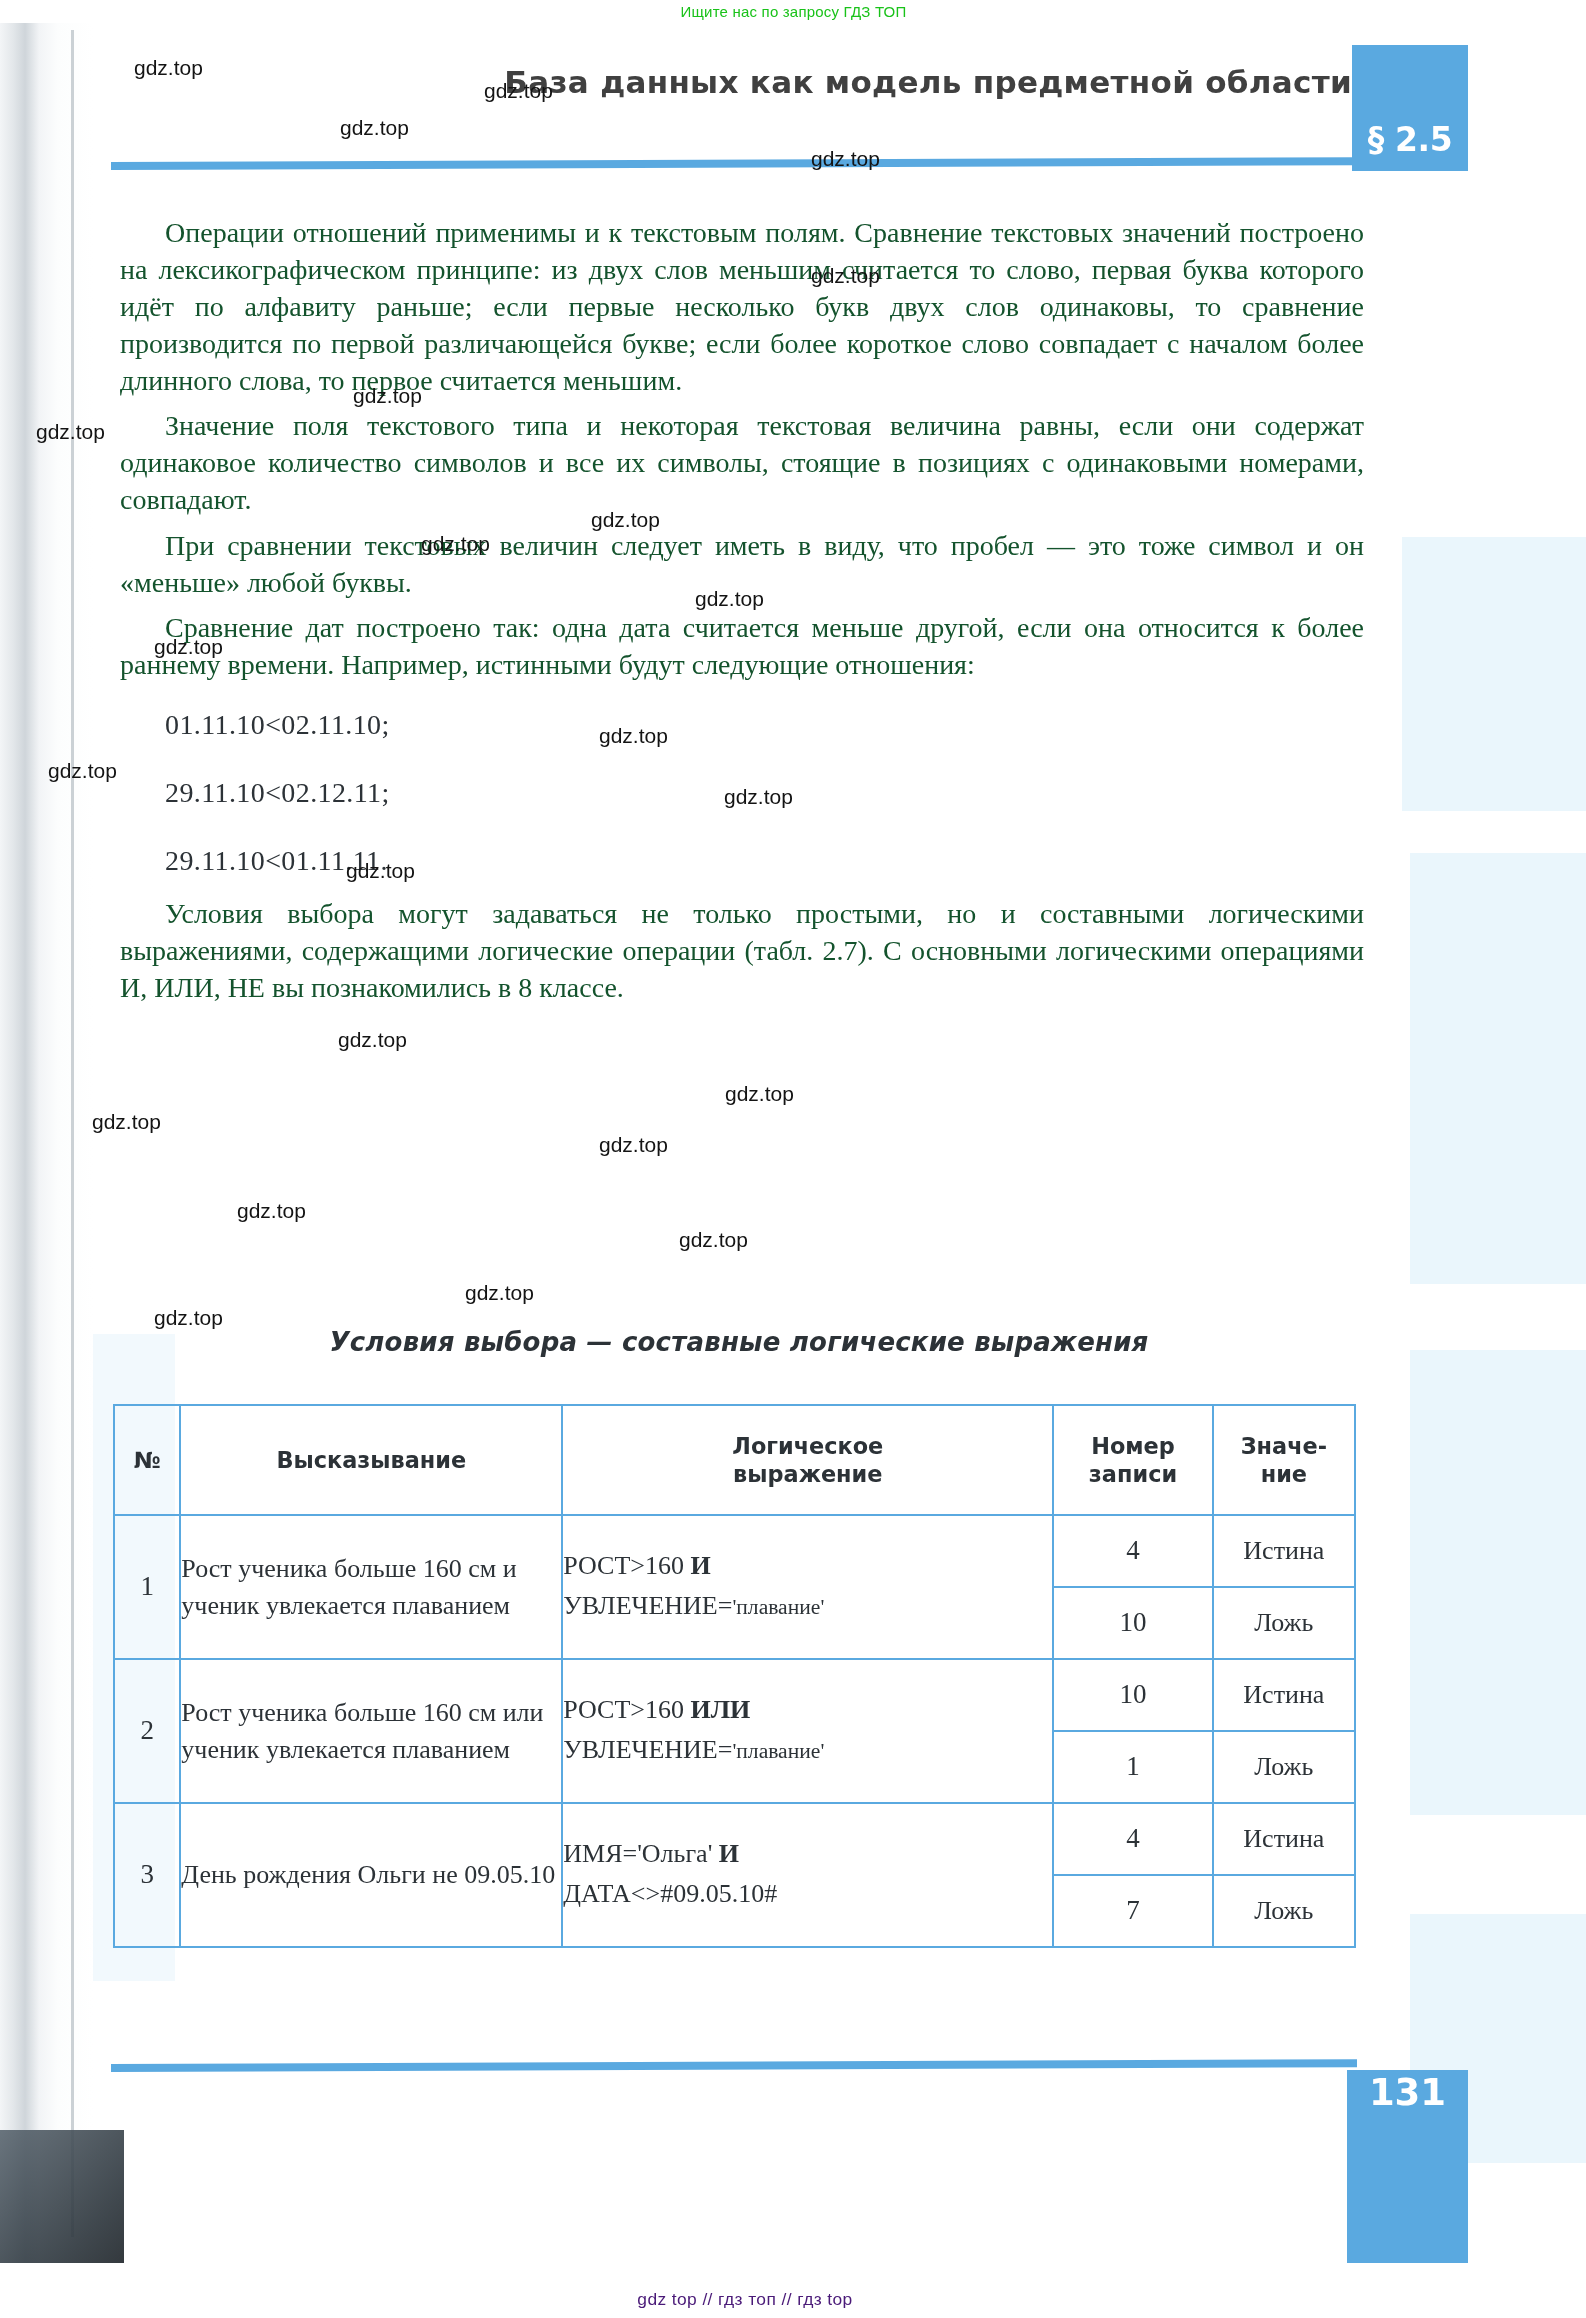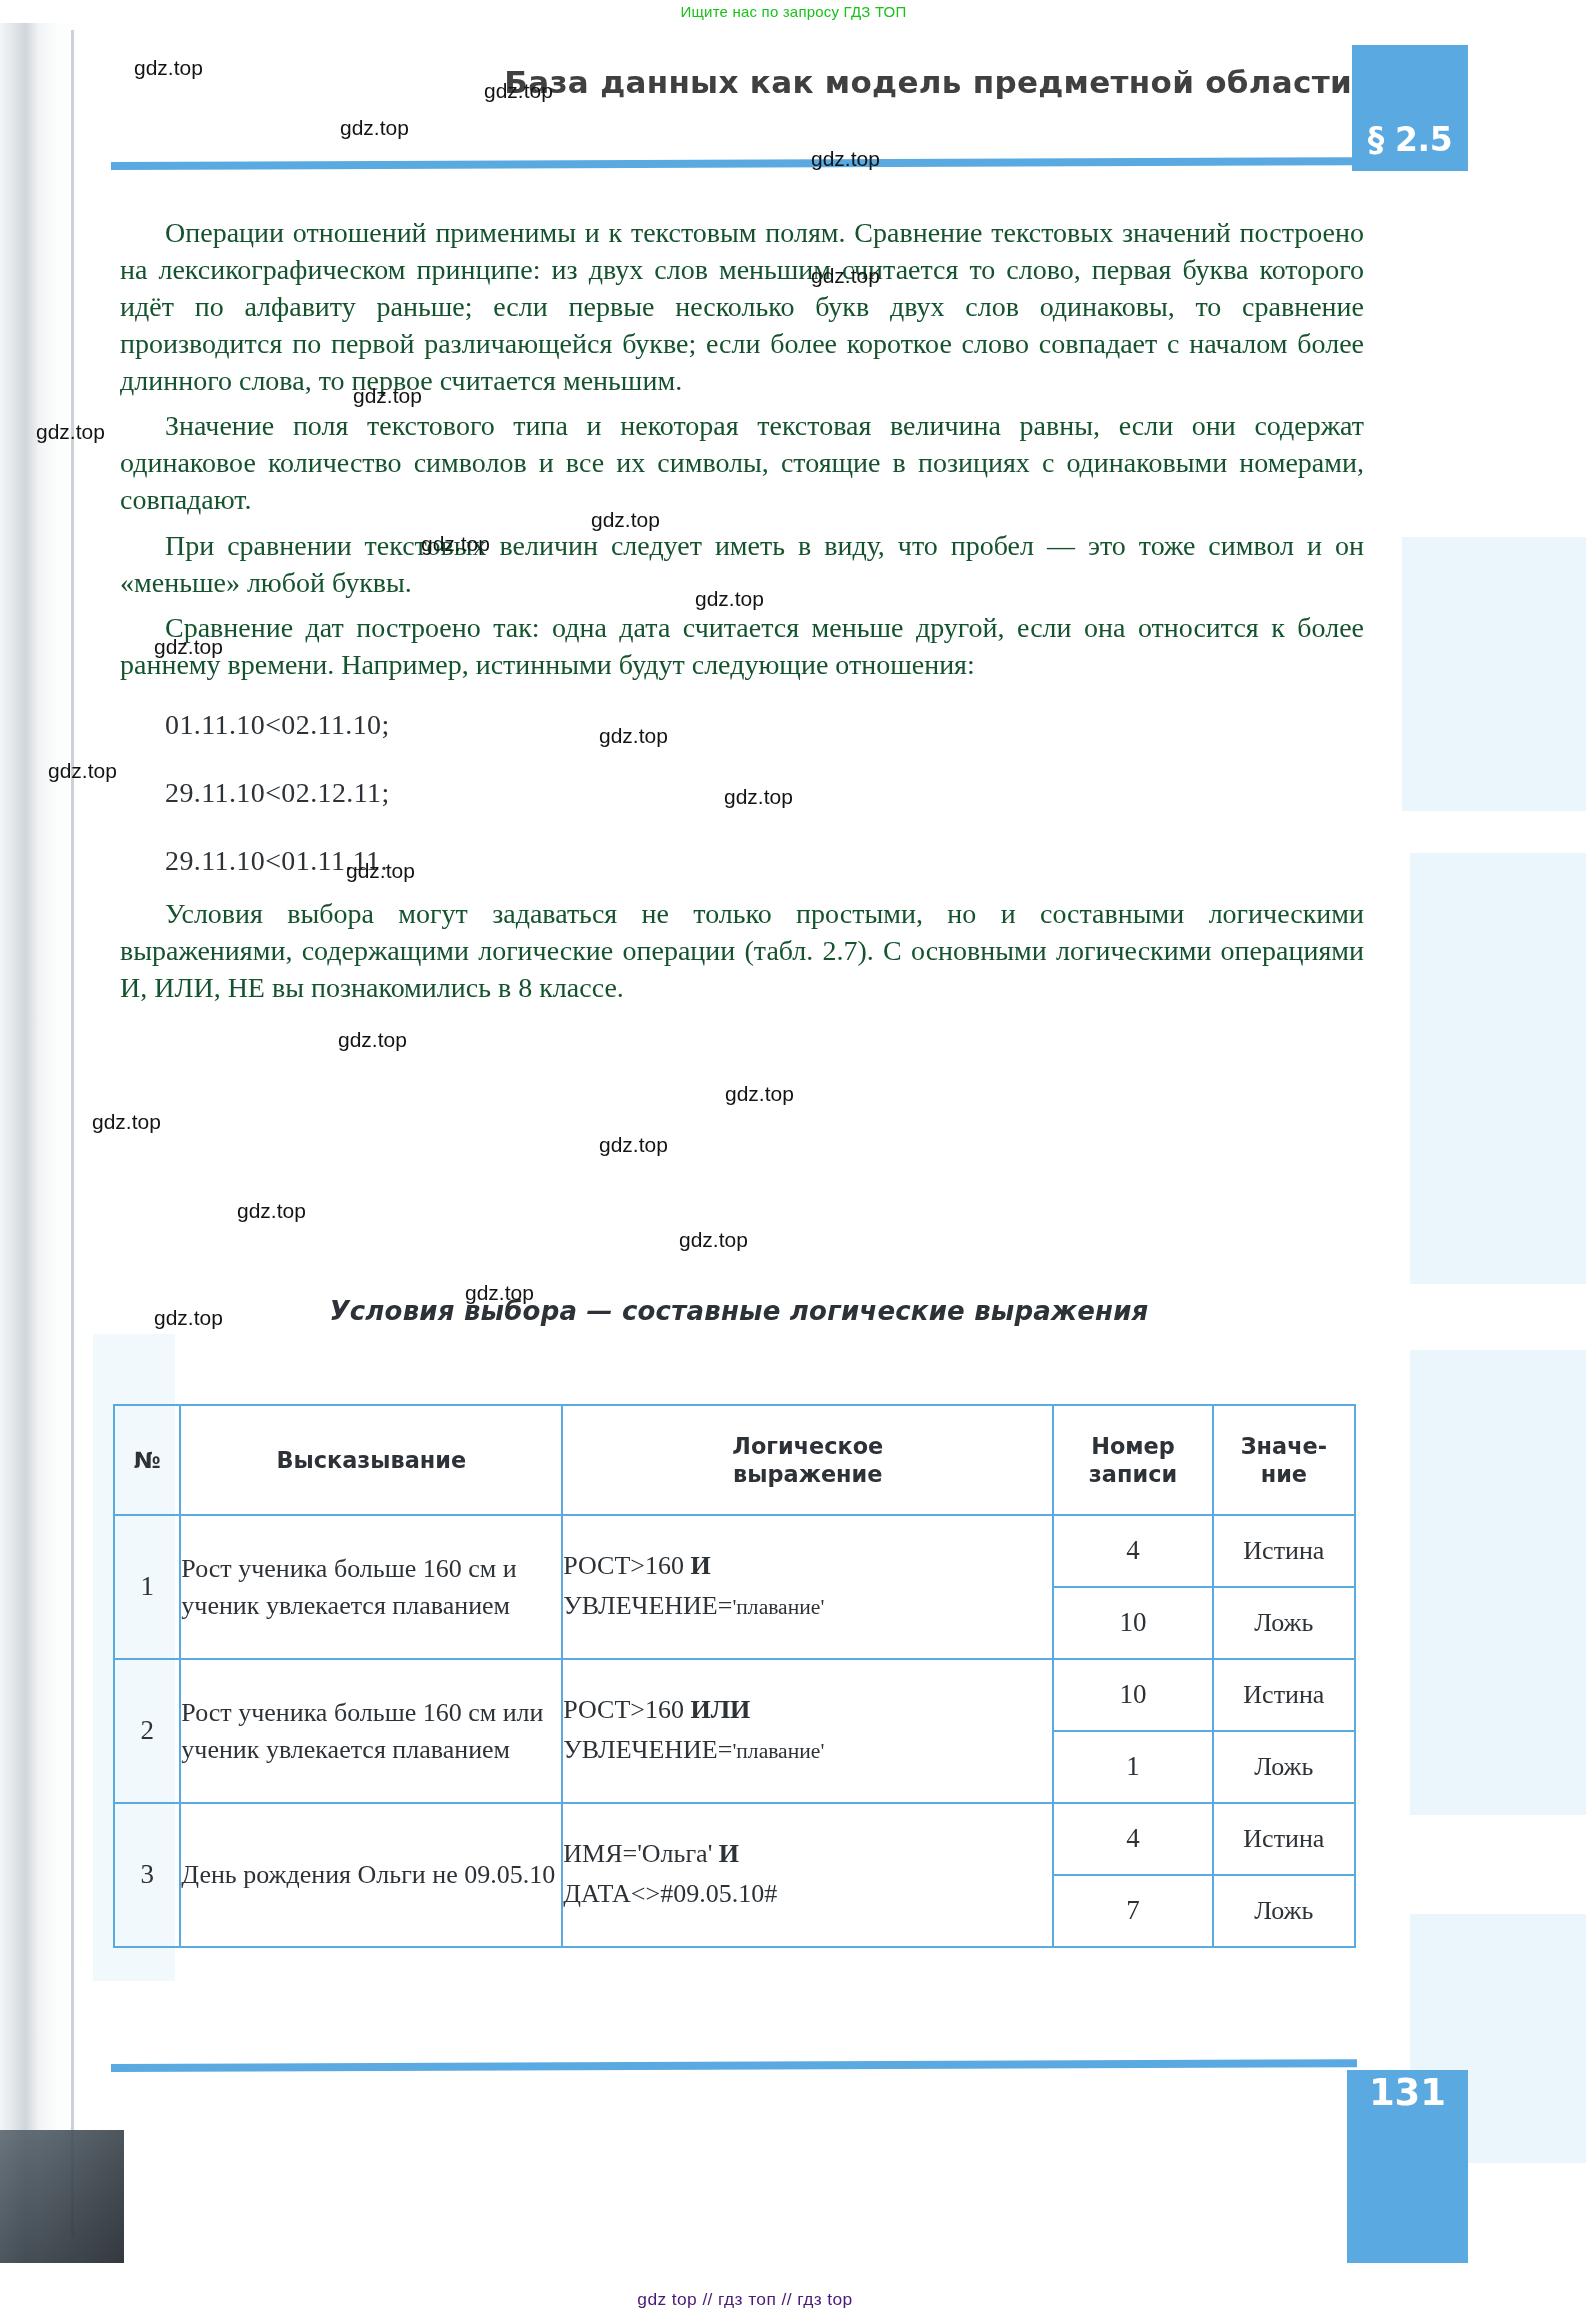--- a/index.html
+++ b/index.html
@@ -84,21 +84,21 @@
     letter-spacing:0.4px;
   }
 
   
   .table-number{
     position:absolute;left:120px;top:1276px;width:1238px;
     text-align:right;font-size:27px;color:#2c3237;
     font-family:"Liberation Serif","DejaVu Serif",serif;
   }
   .table-caption{
-    position:absolute;left:120px;top:1273px;width:1238px;
+    position:absolute;left:120px;top:1304px;width:1238px;
     text-align:center;
     font-family:"DejaVu Sans","Liberation Sans",sans-serif;
     font-size:26px;font-weight:700;font-style:italic;color:#2c3237;
     letter-spacing:0.2px;
   }
 
   table.logic-table{
     position:absolute;left:113px;top:1381px;width:1243px;
     border-collapse:collapse;table-layout:fixed;
     font-family:"Liberation Serif","DejaVu Serif",serif;

